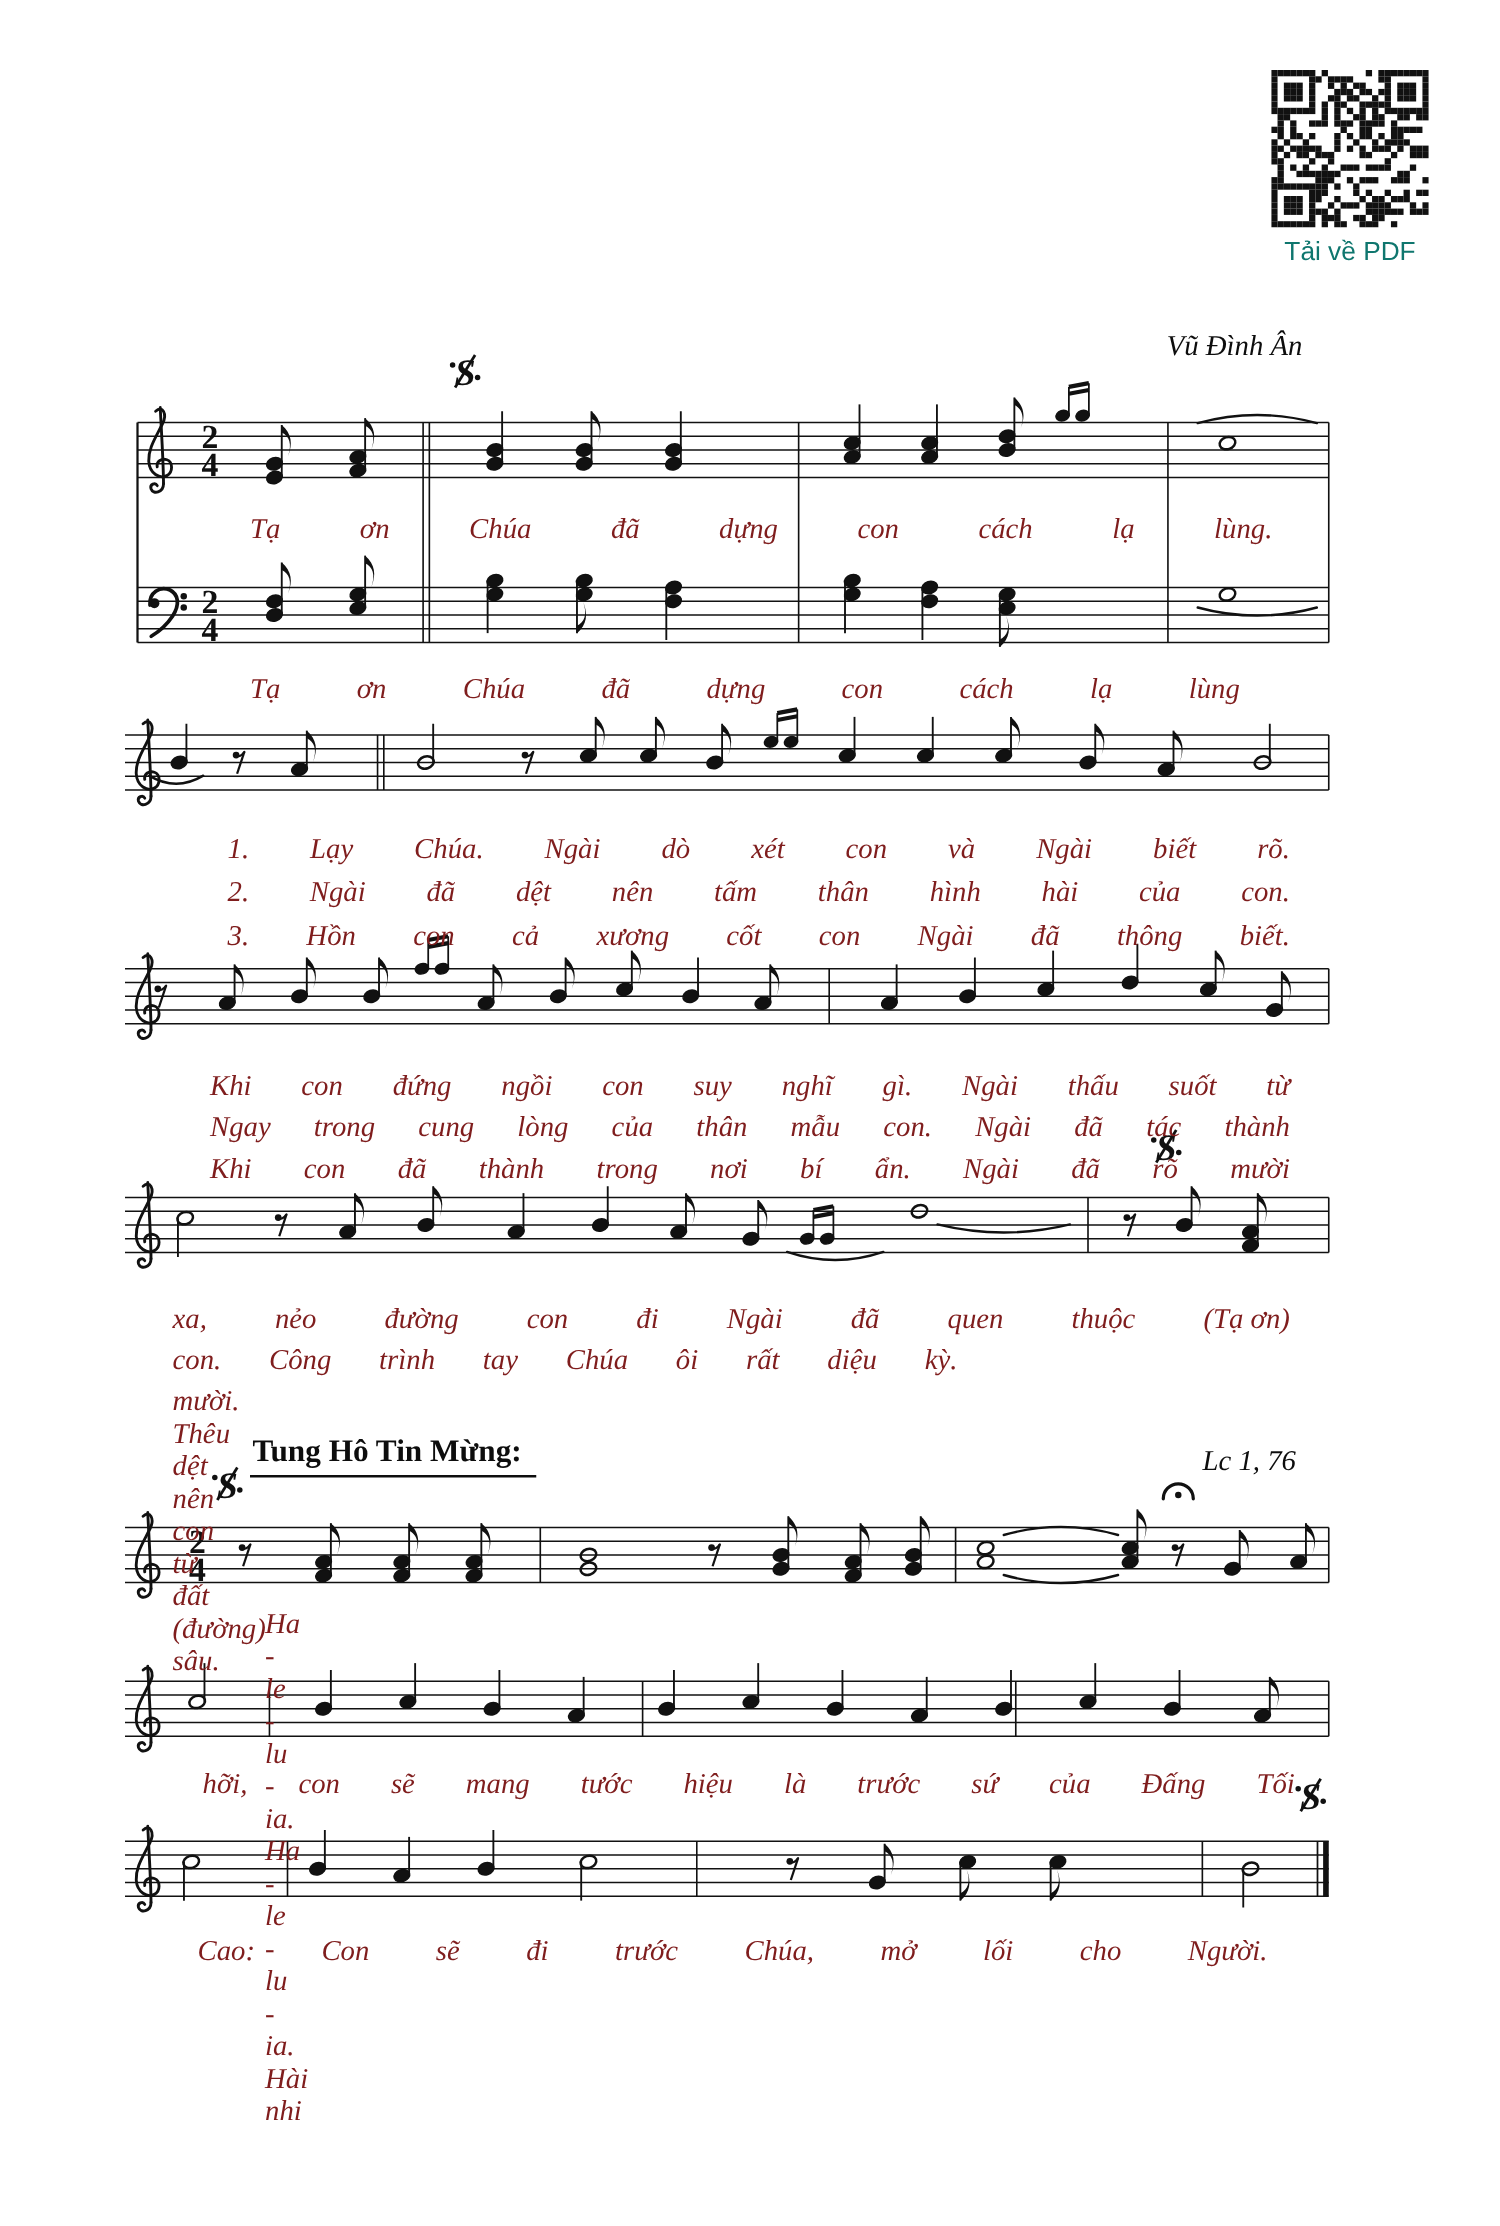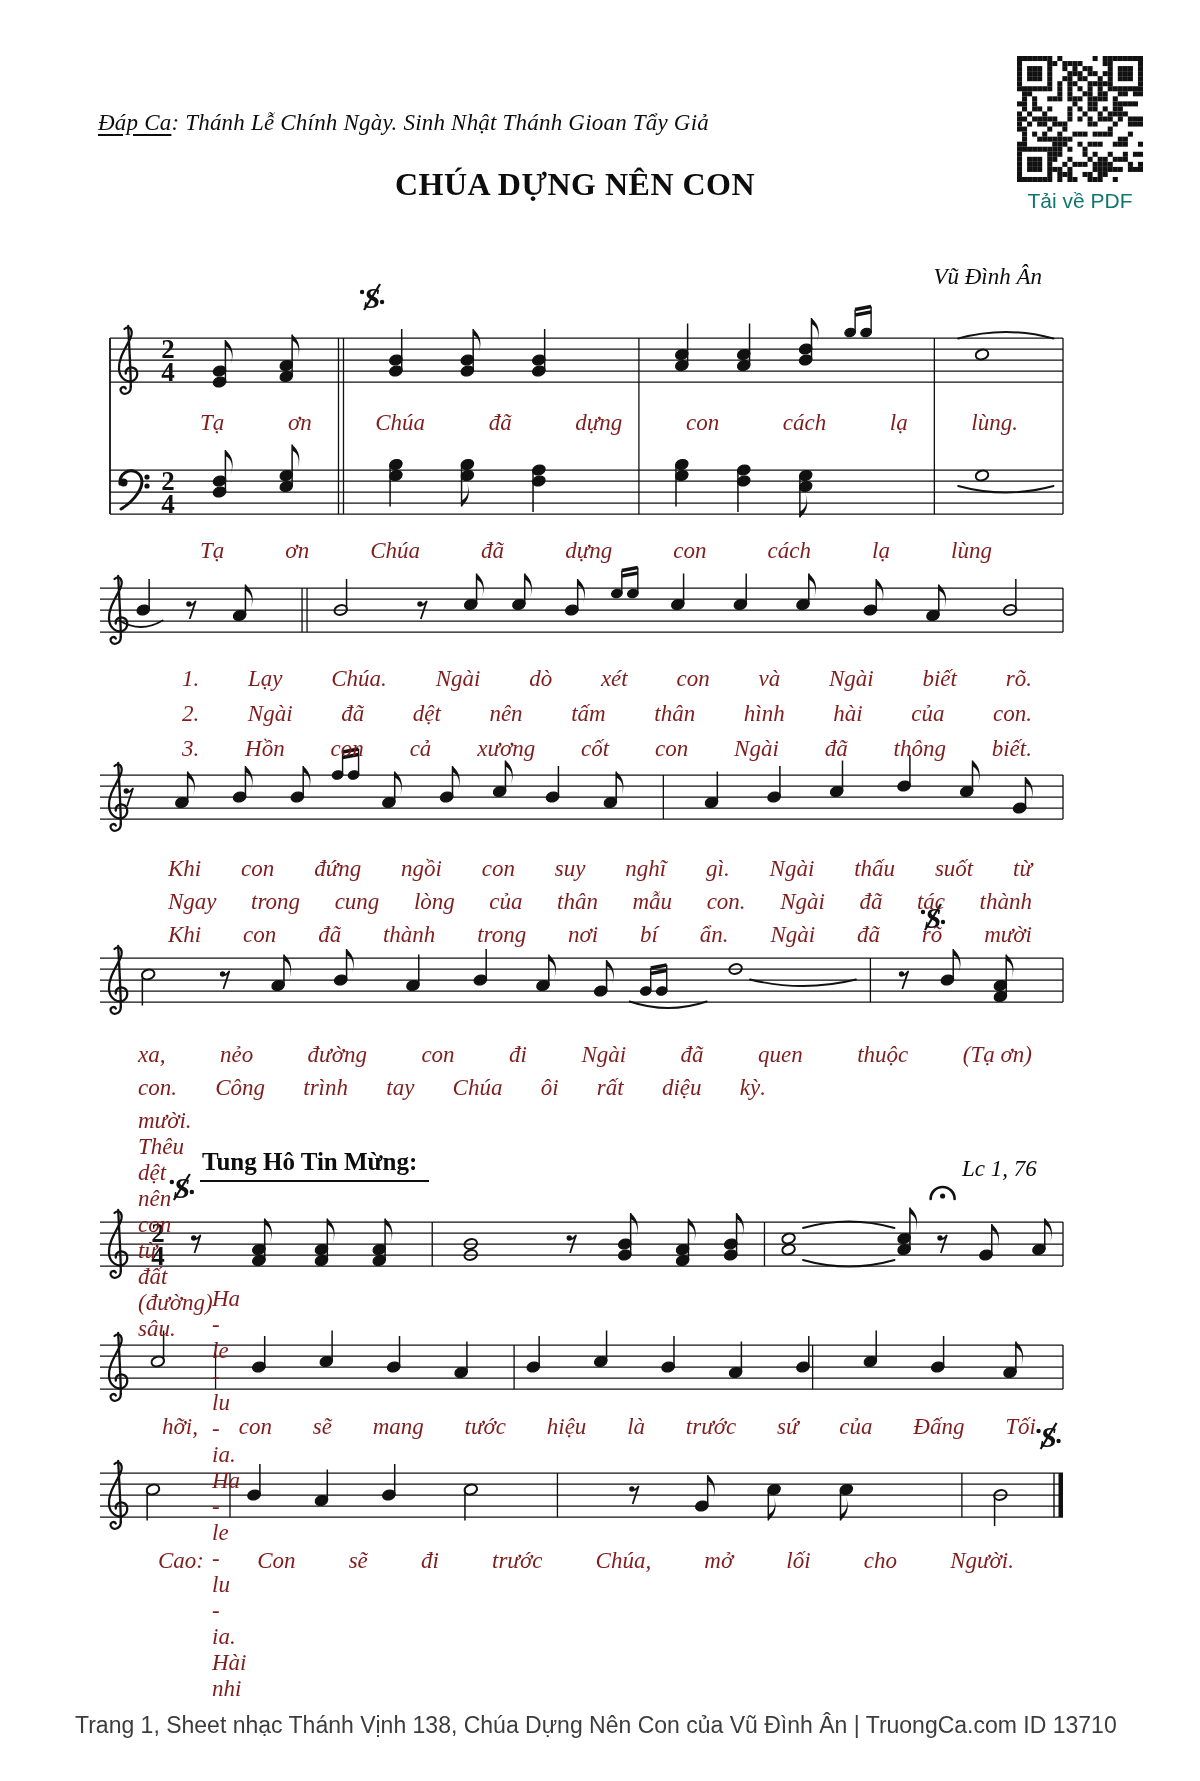--- a/index.html
+++ b/index.html
@@ -491,21 +491,20 @@
         <line x1="994.6050000000001" y1="1495" x2="994.6050000000001" y2="1526" stroke="#111111" stroke-width="1.5"></line>
         <g>
           <text x="1048.5549999999998" y="1447" text-anchor="middle" font-size="30" font-weight="bold" font-style="italic" font-family="&quot;Liberation Serif&quot;,&quot;DejaVu Serif&quot;,serif" fill="#111111">S</text>
           <line x1="1040.5549999999998" y1="1449" x2="1056.5549999999998" y2="1423" stroke="#111111" stroke-width="2.2"></line>
           <circle cx="1038.5549999999998" cy="1431" r="2.2" fill="#111111"></circle>
           <circle cx="1058.5549999999998" cy="1441" r="2.2" fill="#111111"></circle>
         </g>
       </g>
     </svg>
 
-  <div class="hdr"><span class="u">Đáp Ca</span><span>: Thánh Lễ Chính Ngày. Sinh Nhật Thánh Gioan Tẩy Giả</span></div>
 
   <a class="qr">
     <svg id="qr-svg" width="126" height="126" viewBox="0 0 125 125">
         <rect x="0" y="0" width="125" height="125" fill="#fff"></rect>
         <rect x="0" y="0" width="5" height="5" fill="#111111"></rect>
         <rect x="5" y="0" width="5" height="5" fill="#111111"></rect>
         <rect x="10" y="0" width="5" height="5" fill="#111111"></rect>
         <rect x="15" y="0" width="5" height="5" fill="#111111"></rect>
         <rect x="20" y="0" width="5" height="5" fill="#111111"></rect>
         <rect x="25" y="0" width="5" height="5" fill="#111111"></rect>
@@ -818,21 +817,20 @@
         <rect x="50" y="120" width="5" height="5" fill="#111111"></rect>
         <rect x="55" y="120" width="5" height="5" fill="#111111"></rect>
         <rect x="70" y="120" width="5" height="5" fill="#111111"></rect>
         <rect x="75" y="120" width="5" height="5" fill="#111111"></rect>
         <rect x="80" y="120" width="5" height="5" fill="#111111"></rect>
         <rect x="95" y="120" width="5" height="5" fill="#111111"></rect>
       </svg>
     <div class="qr-cap">Tải về PDF</div>
   </a>
 
-  <div class="title">CHÚA DỰNG NÊN CON</div>
   <div class="composer">Vũ Đình Ân</div>
 
   <div class="acclaim-head">Tung Hô Tin Mừng:</div>
   <div class="acclaim-ref">Lc 1, 76</div>
 
   <div id="ly-r1" class="lyr">
       <span>Tạ</span>
       <span>ơn</span>
       <span>Chúa</span>
       <span>đã</span>
@@ -1006,14 +1004,13 @@
       <span>sẽ</span>
       <span>đi</span>
       <span>trước</span>
       <span>Chúa,</span>
       <span>mở</span>
       <span>lối</span>
       <span>cho</span>
       <span>Người.</span>
     </div>
 
-  <div class="footer">Trang 1, Sheet nhạc Thánh Vịnh 138, Chúa Dựng Nên Con của Vũ Đình Ân  | TruongCa.com ID 13710</div>
 </div>
 
 </body></html>

